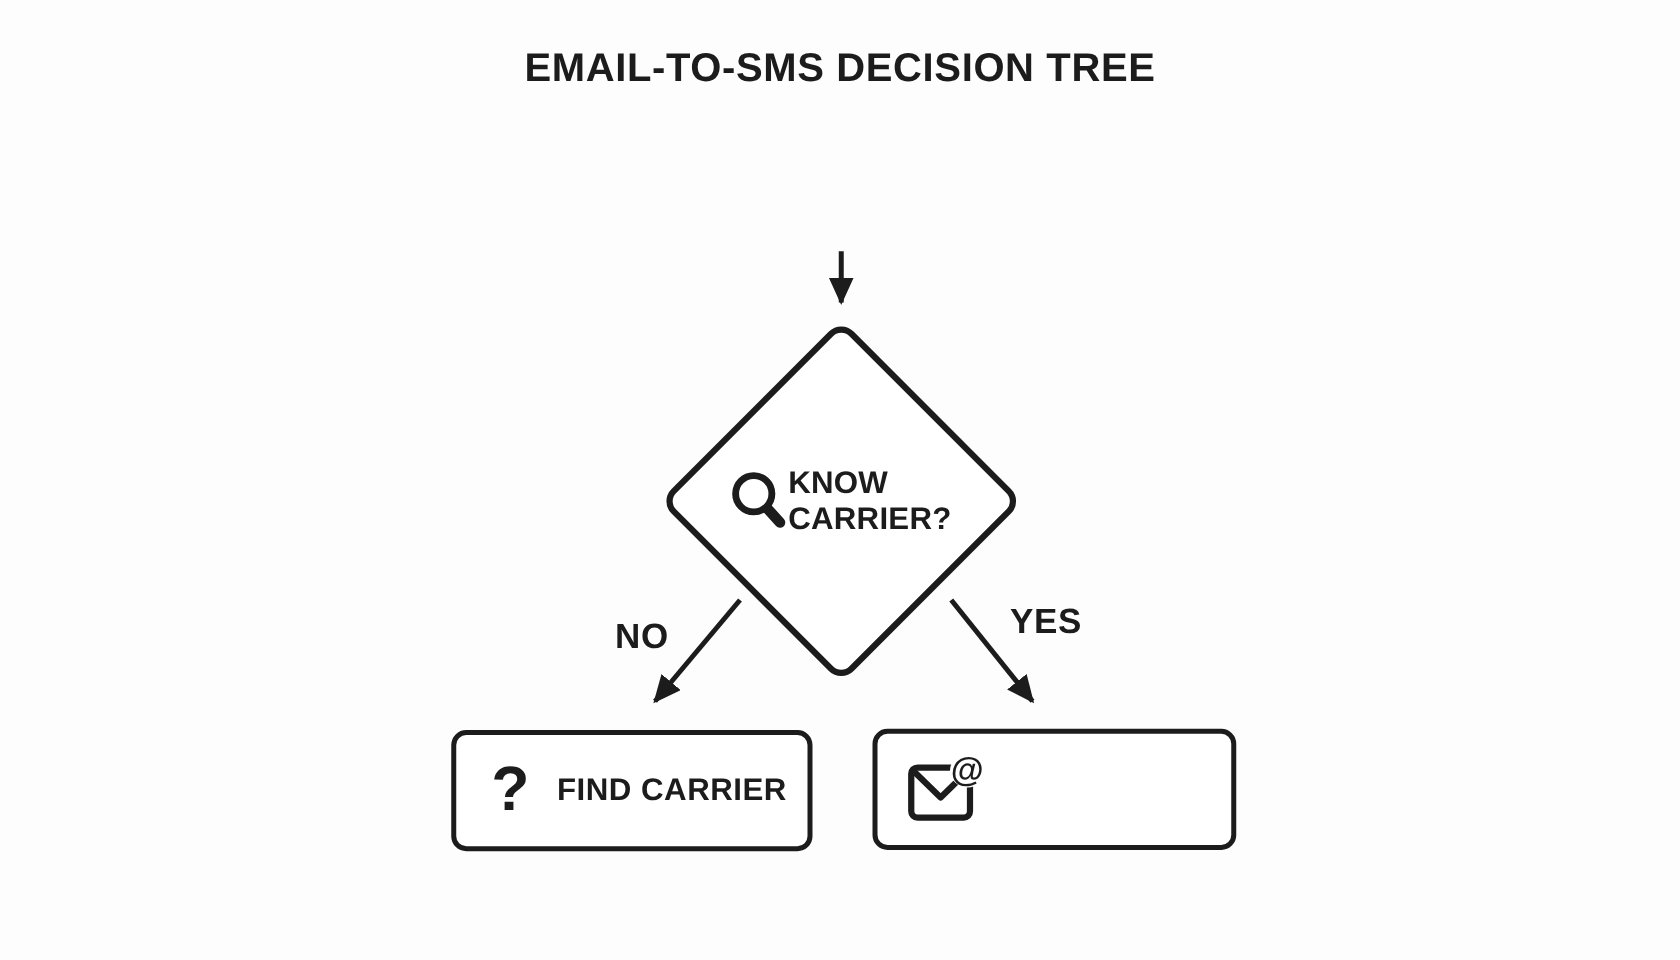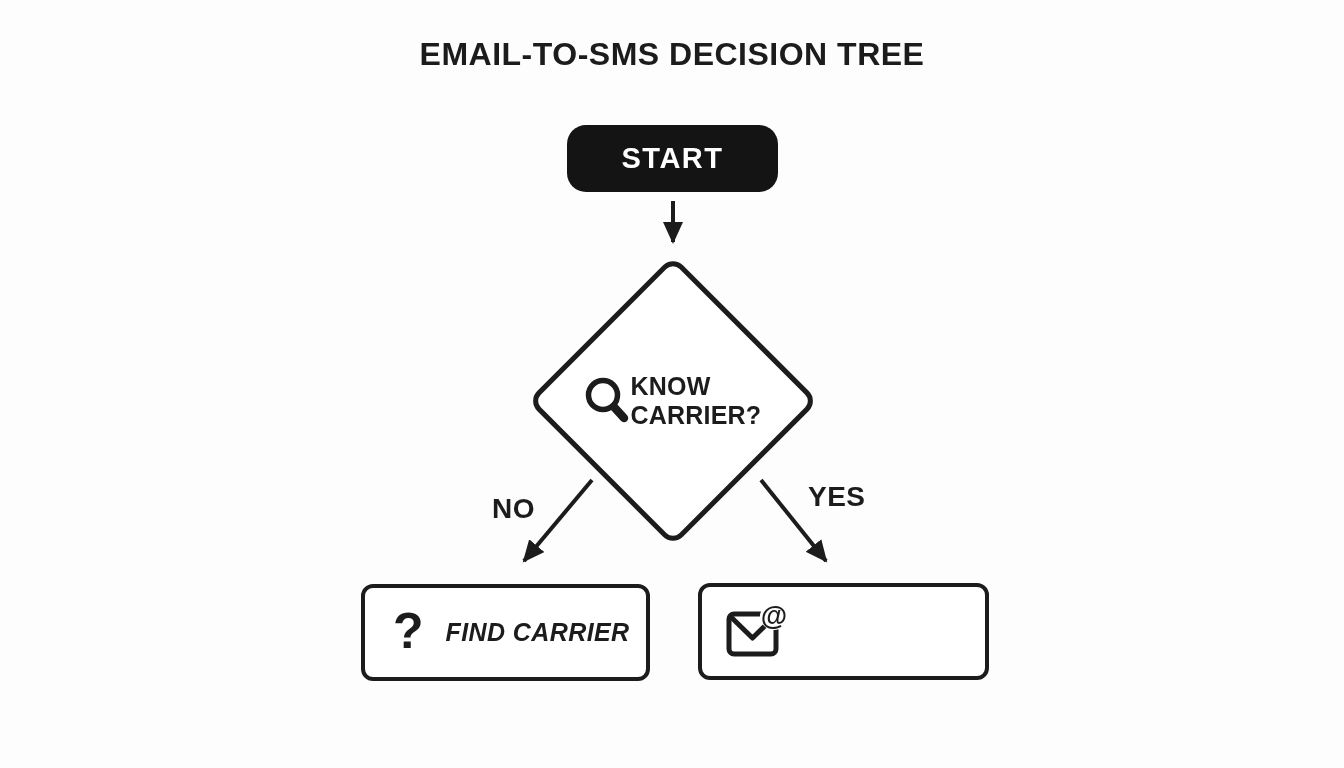--- a/index.html
+++ b/index.html
@@ -65,21 +65,21 @@
 
   .outcome-box {
     position: absolute; height: 97px;
     background: var(--node-fill);
     border: 4.5px solid var(--ink); border-radius: 12px;
     display: flex; align-items: center;
   }
   .outcome-box.find { left: 361px; top: 584px; width: 289px; padding-left: 28px; gap: 22px; }
   .outcome-box.send { left: 698px; top: 583px; width: 291px; padding-left: 24px; gap: 12px; }
   .outcome-label {
-    font-size: 25px; font-weight: 700; letter-spacing: 0.4px; white-space: nowrap; font-style: italic;
+    font-size: 25px; font-weight: 700; letter-spacing: 0.4px; white-space: nowrap;
   }
   .qmark {
     font-size: 50px; font-weight: 700; line-height: 1;
     transform: translateY(-2px);
   }
   .email-icon { position: relative; width: 64px; height: 50px; flex: 0 0 auto; }
   .email-icon svg { position: absolute; left: 0; top: 4px; }
   .email-at {
     position: absolute; right: 2px; top: -4px;
     font-size: 27px; font-weight: 700; line-height: 1;
@@ -97,23 +97,20 @@
     <defs>
       <marker id="arrowhead" markerWidth="8" markerHeight="8" refX="5" refY="2.5" orient="auto" markerUnits="strokeWidth">
         <path d="M0,0 L5.5,2.5 L0,5 Z"></path>
       </marker>
     </defs>
     <line x1="673" y1="201" x2="673" y2="242" stroke-width="4" marker-end="url(#arrowhead)"></line>
     <line x1="592" y1="480" x2="524" y2="561" stroke-width="4" marker-end="url(#arrowhead)"></line>
     <line x1="761" y1="480" x2="826" y2="561" stroke-width="4" marker-end="url(#arrowhead)"></line>
   </svg>
 
-  <div class="start-node">
-    <span>START</span>
-  </div>
 
   <div class="diamond-shape"></div>
   <div class="diamond-content">
     <span class="magnifier">
       <svg width="47" height="50" viewBox="0 0 47 50">
         <circle cx="19" cy="19" r="14.5" fill="none" stroke="#1c1c1c" stroke-width="5.5"></circle>
         <line x1="30" y1="31" x2="40" y2="42" stroke="#1c1c1c" stroke-width="8.5" stroke-linecap="round"></line>
       </svg>
     </span>
     <span class="decision-label">KNOW CARRIER?</span>

